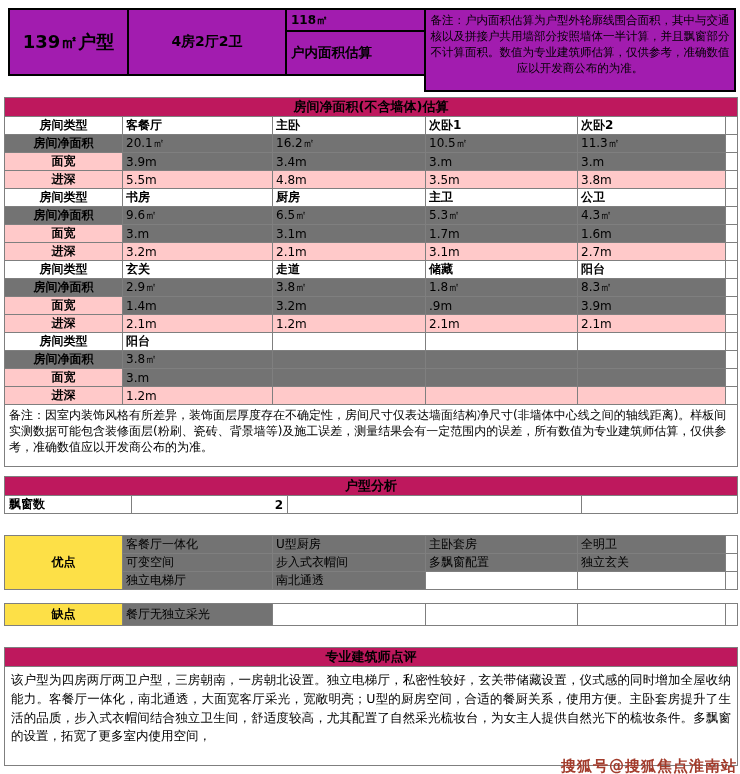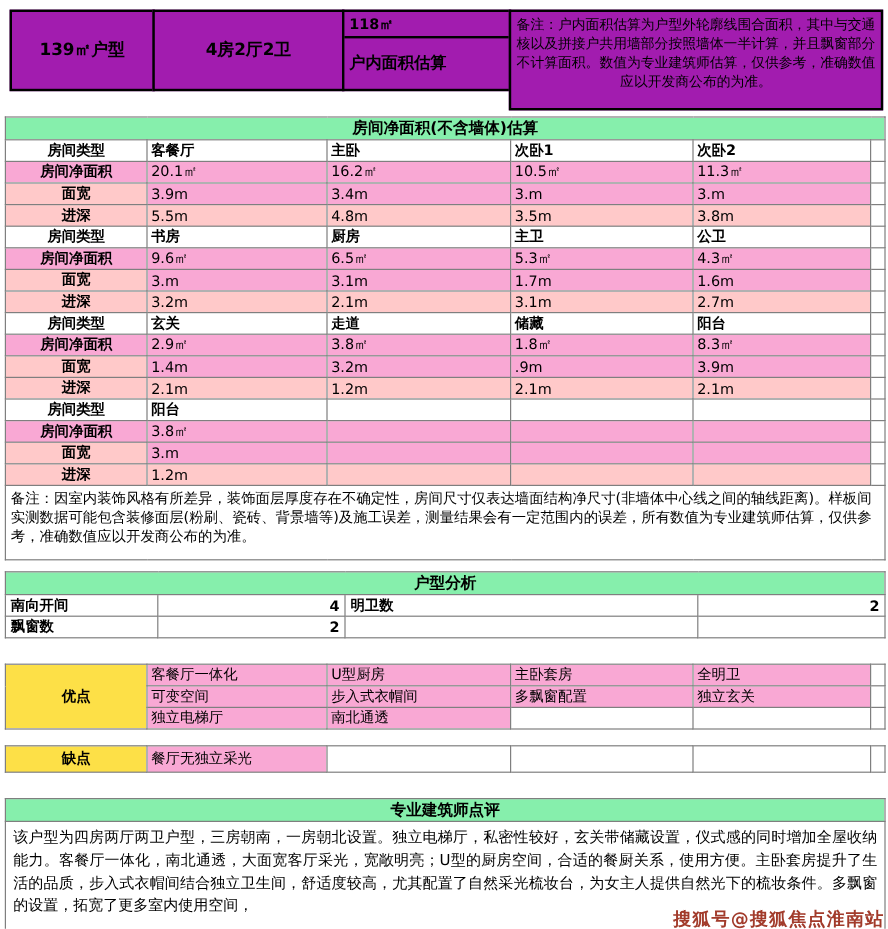--- a/index.html
+++ b/index.html
@@ -7,37 +7,37 @@
   body {
     width:740px; height:774px; background:#ffffff; color:#000;
     font-family:"DejaVu Sans", sans-serif; position:relative; overflow:hidden;
   }
   .page { position:relative; width:740px; height:774px; }
 
   
   .tophdr { display:flex; align-items:flex-start; margin:8px 0 0 8px; }
   .box { border:2px solid #000; background:#a21caf; }
   .box + .box { margin-left:-2px; }
-  .b1 { width:121px; height:68px; display:flex; align-items:center; justify-content:center; font-weight:bold; font-size:14px; }
+  .b1 { width:121px; height:68px; display:flex; align-items:center; justify-content:center; font-weight:bold; font-size:18px; }
   .b2 { width:160px; height:68px; display:flex; align-items:center; justify-content:center; font-weight:bold; font-size:14px; }
   .b3 { width:141px; height:68px; padding:0; }
   .b3t { height:22px; border-bottom:2px solid #000; font-weight:bold; font-size:12px; padding:2px 4px; }
   .b3b { height:42px; display:flex; align-items:center; font-weight:bold; font-size:13.5px; padding:14px 4px; }
   .b4 { width:312px; min-height:84px; font-size:11.5px; line-height:1.4; padding:2px 4px;text-align:center; }
 
   
   table.grid { border-collapse:collapse; table-layout:fixed; margin-left:4px; width:733px; }
   .grid td {
     border:1px solid #7f7f7f; height:16px; font-size:12px;
     padding:0 3px; white-space:nowrap; overflow:hidden; vertical-align:middle;
   }
-  td.sechdr { background:#86efac; text-align:center; font-weight:bold; font-size:13px; height:17px; }
+  td.sechdr { background:#be185d; text-align:center; font-weight:bold; font-size:13px; height:17px; }
   td.lbl { text-align:center; font-weight:bold;margin-left:20px; }
   td.bold { font-weight:bold; }
-  td.yellow { background:#f9a8d4; }
+  td.yellow { background:#737373; }
   td.pink { background:#ffc9c9; }
   td.blue { background:#fde047; text-align:center; font-weight:bold; }
   td.note { white-space:normal; height:62px; vertical-align:top; padding:2px 4px; line-height:1.35; font-size:12px; }
   td.albl { font-weight:bold; padding-left:4px; }
   td.aval { font-weight:bold; text-align:right; padding-right:4px; }
   td.review { white-space:normal; height:99px; vertical-align:top; padding:4px 6px; font-size:12.5px; line-height:1.5; text-align:justify; }
   tr.h22 td { height:22px; }
 
   .sp { width:733px; }
   .sp9 { height:9px; } .sp5 { height:5px; } .sp21 { height:21px; } .sp13 { height:13px; }
@@ -223,26 +223,20 @@
       <col style="width:127px">
         <col style="width:156px">
         <col style="width:294px">
         <col style="width:156px">
     </colgroup>
     <tbody>
         <tr>
           <td class="sechdr" colspan="4">户型分析</td>
         </tr>
     <tr>
-      <td class="albl">南向开间</td>
-      <td class="aval">4</td>
-      <td class="albl">明卫数</td>
-      <td class="aval">2</td>
-    </tr>
-    <tr>
       <td class="albl">飘窗数</td>
       <td class="aval">2</td>
       <td class="albl"></td>
       <td class="aval"></td>
     </tr>
   </tbody>
     </table>
 
   <div class="sp sp21"></div>
 

